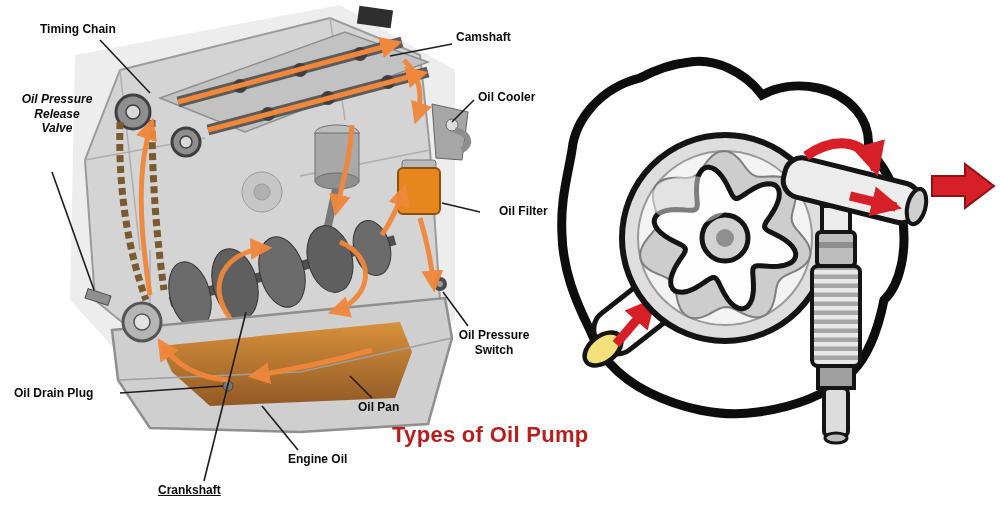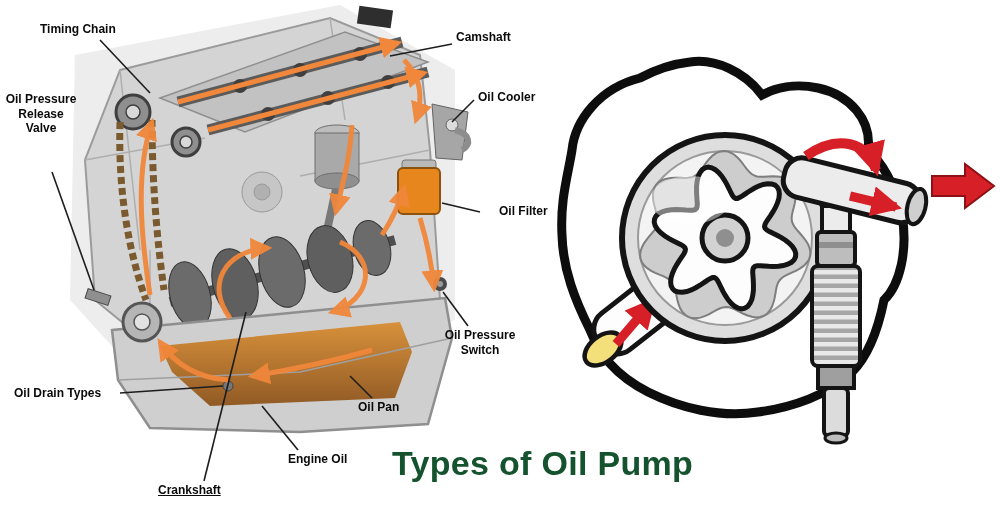--- a/index.html
+++ b/index.html
@@ -6,22 +6,22 @@
   html,body { width:1000px; height:527px; background:#ffffff; }
   body { font-family:"Liberation Sans", sans-serif; position:relative; overflow:hidden; }
   .canvas { position:absolute; inset:0; width:1000px; height:527px; background:#ffffff; }
   .art { position:absolute; left:0; top:0; }
   .lbl {
     position:absolute; font-weight:700; font-size:12px; color:#0a0a0a;
     line-height:1.22; white-space:nowrap;
   }
   .lbl.wrap { white-space:normal; text-align:center; }
   .title {
-    position:absolute; left:392px; top:444px; font-weight:700; font-size:34px;
-    color:#14532d; letter-spacing:0.3px; white-space:nowrap;
+    position:absolute; left:392px; top:422px; font-weight:700; font-size:22px;
+    color:#b91c1c; letter-spacing:0.3px; white-space:nowrap;
   }
 </style>
 </head>
 <body>
 
 <div class="canvas">
 
   <svg class="art" width="1000" height="527" viewBox="0 0 1000 527">
     <defs>
       <marker id="oarr" viewBox="0 0 10 10" refX="8" refY="5" markerWidth="4.4" markerHeight="4.4" orient="auto">
@@ -196,22 +196,22 @@
         <rect x="818" y="366" width="36" height="22" fill="#9f9f9f" stroke="#141414" stroke-width="4"></rect>
         <rect x="824" y="388" width="24" height="48" rx="5" fill="#dcdcdc" stroke="#141414" stroke-width="4"></rect>
         <ellipse cx="836" cy="438" rx="11" ry="5" fill="#bdbdbd" stroke="#141414" stroke-width="3"></ellipse>
       </g>
     </g>
   </svg>
 
   <div class="lbl" style="left:40px; top:22px;">Timing Chain</div>
   <div class="lbl" style="left:456px; top:30px;">Camshaft</div>
   <div class="lbl" style="left:478px; top:90px;">Oil Cooler</div>
-  <div class="lbl wrap" style="left:4px; top:92px; width:74px;">Oil Pressure Release Valve</div>
+  <div class="lbl wrap" style="left:20px; top:92px; width:74px;font-style:italic;">Oil Pressure Release Valve</div>
   <div class="lbl" style="left:499px; top:204px;">Oil Filter</div>
-  <div class="lbl wrap" style="left:424px; top:328px; width:112px;">Oil Pressure Switch</div>
-  <div class="lbl" style="left:14px; top:386px;">Oil Drain Types</div>
+  <div class="lbl wrap" style="left:438px; top:328px; width:112px;">Oil Pressure Switch</div>
+  <div class="lbl" style="left:14px; top:386px;">Oil Drain Plug</div>
   <div class="lbl" style="left:358px; top:400px;">Oil Pan</div>
   <div class="lbl" style="left:288px; top:452px;">Engine Oil</div>
   <div class="lbl" style="left:158px; top:483px;text-decoration:underline;">Crankshaft</div>
 
   <div class="title">Types of Oil Pump</div>
 </div>
 
 </body></html>

